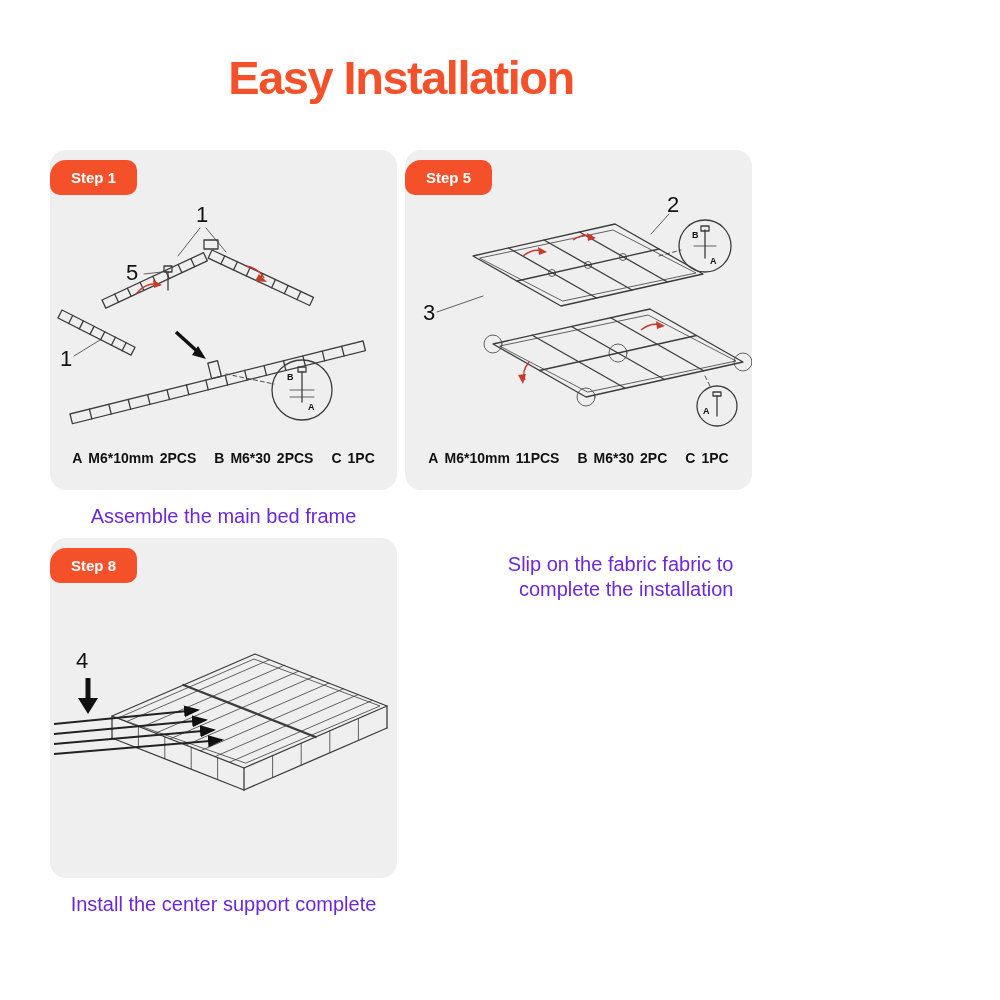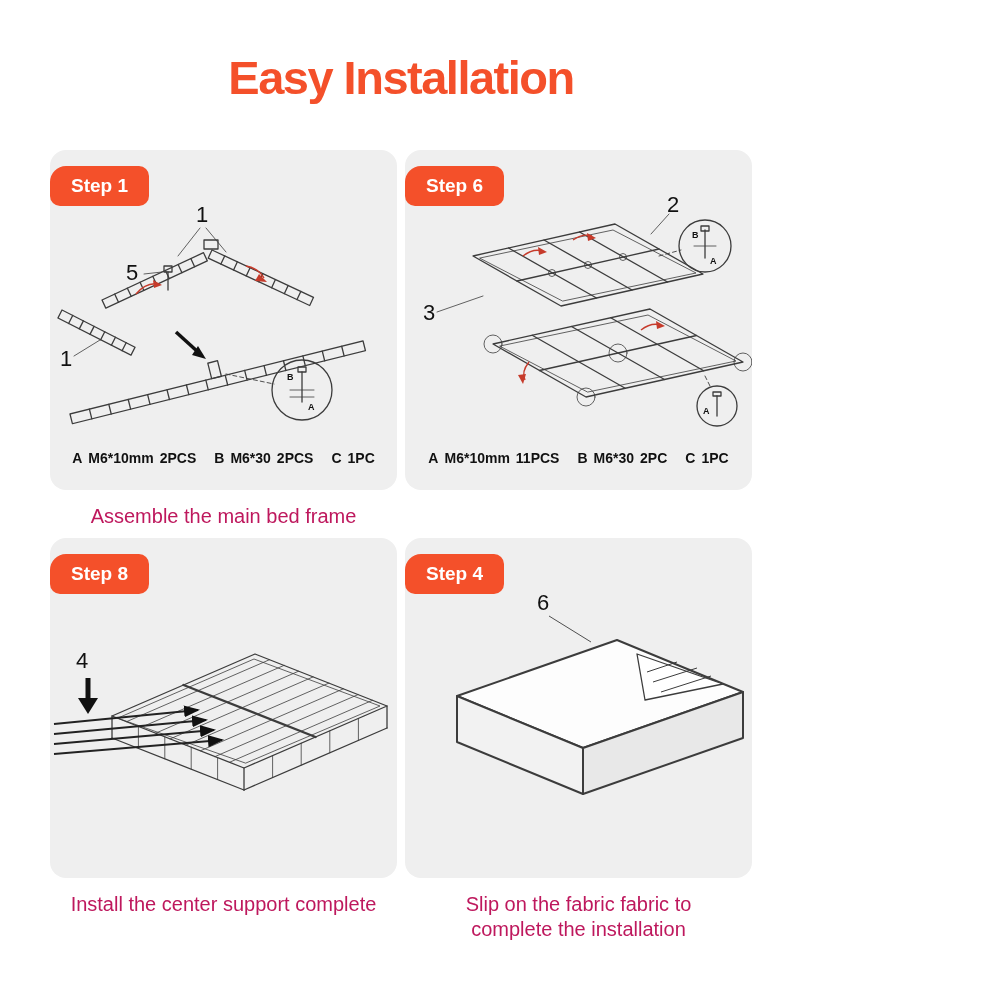--- a/index.html
+++ b/index.html
@@ -3,29 +3,29 @@
 <meta charset="utf-8">
 <style>
   html,body{margin:0;padding:0;background:#ffffff;}
   .page{width:802px;height:1000px;background:#fff;box-sizing:border-box;padding-top:52px;
         font-family:"Liberation Sans",sans-serif;overflow:hidden;}
   h1.title{text-align:center;color:var(--accent,#F4502A);font-size:47px;line-height:52px;
         margin:0 0 46px 0;font-weight:700;letter-spacing:-1.5px;}
   .grid{width:702px;margin:0 auto;display:grid;grid-template-columns:347px 347px;column-gap:8px;}
   .step{display:flex;flex-direction:column;}
   .card{position:relative;width:347px;height:340px;background:var(--card_bg,#EFEFEF);border-radius:16px;}
-  .badge{position:absolute;top:16px;left:0;background:var(--accent,#F4502A);color:#fff;font-weight:700;
-        font-size:19px;padding:9px 21px;border-radius:16px 10px 10px 10px;}
+  .badge{position:absolute;top:10px;left:0;background:var(--accent,#F4502A);color:#fff;font-weight:700;
+        font-size:15px;padding:9px 21px;border-radius:16px 10px 10px 10px;}
   .art{display:block;margin:44px auto 0 auto;}
   .art-tall{display:block;margin:46px auto 0 auto;}
   .hw{position:absolute;left:0;right:0;bottom:24px;display:flex;justify-content:center;gap:18px;
         font-size:14px;font-weight:700;color:var(--ink,#111);}
   .hw .it{display:flex;gap:6px;white-space:nowrap;}
-  .caption{margin:14px auto 9px auto;max-width:310px;text-align:center;font-size:20px;line-height:25px;
-        color:#be185d;}
+  .caption{margin:14px auto 9px auto;max-width:310px;text-align:right;font-size:20px;line-height:25px;
+        color:#6d28d9;}
   
   .ln{stroke:var(--line,#3C3C3C);stroke-width:1.3;fill:none;stroke-linecap:round;stroke-linejoin:round;}
   .ln rect{fill:none;}
   .thin{stroke-width:0.8;}
   .dash{stroke-dasharray:4 3;stroke-width:0.9;}
   .plbl{font-family:"Liberation Sans",sans-serif;font-size:22px;font-weight:400;fill:#111;stroke:none;}
   .dlbl{font-family:"Liberation Sans",sans-serif;font-size:9px;font-weight:700;fill:#111;stroke:none;}
   .red{stroke:var(--red_arrow,#C63B2B);fill:none;stroke-width:1.4;}
   .redfill{fill:var(--red_arrow,#C63B2B);stroke:none;}
   .blk{stroke:#111;}
@@ -146,21 +146,21 @@
               <span>C</span>
               <span>1PC</span>
             </span>
         </div>
       </div>
       <p class="caption">Assemble the main bed frame</p>
     </section>
 
     <section class="step">
       <div class="card">
-        <div class="badge">Step 6</div>
+        <div class="badge">Step 5</div>
         <svg class="art" viewBox="0 0 347 246" width="347" height="246">
           <g class="ln">
 
             <polygon points="68,62 210,30 298,80 156,112"></polygon>
             <polygon class="thin" points="75,64 208,36 291,79 158,107"></polygon>
             <line x1="112" y1="87" x2="254" y2="55"></line>
             <line x1="103.5" y1="54" x2="191.5" y2="104"></line>
             <line x1="139" y1="46" x2="227" y2="96"></line>
             <line x1="174.5" y1="38" x2="262.5" y2="88"></line>
             <circle class="thin" cx="147" cy="79" r="3.5"></circle>
@@ -284,36 +284,17 @@
             <line x1="38" y1="94" x2="38" y2="118" stroke="#111" stroke-width="5"></line>
             <polygon points="38,130 28,114 48,114" fill="#111"></polygon>
           </g>
           <text class="plbl" x="26" y="84">4</text>
         </svg>
       </div>
       <p class="caption">Install the center support complete</p>
     </section>
 
     <section class="step">
-      <div class="card">
-        <div class="badge">Step 4</div>
-        <svg class="art-tall" viewBox="0 0 347 260" width="347" height="260">
-          <g stroke="#3C3C3C" stroke-width="2" stroke-linejoin="round">
-            <polygon points="52,112 212,56 338,108 178,164" fill="#fdfdfd"></polygon>
-            <polygon points="52,112 178,164 178,210 52,158" fill="#f2f2f2"></polygon>
-            <polygon points="178,164 338,108 338,154 178,210" fill="#e8e8e8"></polygon>
-
-            <polygon points="232,70 318,100 240,116" fill="#ffffff" stroke-width="1.3"></polygon>
-            <g stroke-width="1" fill="none">
-              <line x1="242" y1="88" x2="272" y2="78"></line>
-              <line x1="248" y1="98" x2="292" y2="84"></line>
-              <line x1="256" y1="108" x2="306" y2="92"></line>
-            </g>
-            <line x1="144" y1="32" x2="186" y2="58" stroke-width="0.9"></line>
-          </g>
-          <text class="plbl" x="132" y="26">6</text>
-        </svg>
-      </div>
       <p class="caption">Slip on the fabric fabric to complete the installation</p>
     </section>
 
   </div>
 </div>
 
 </body></html>

